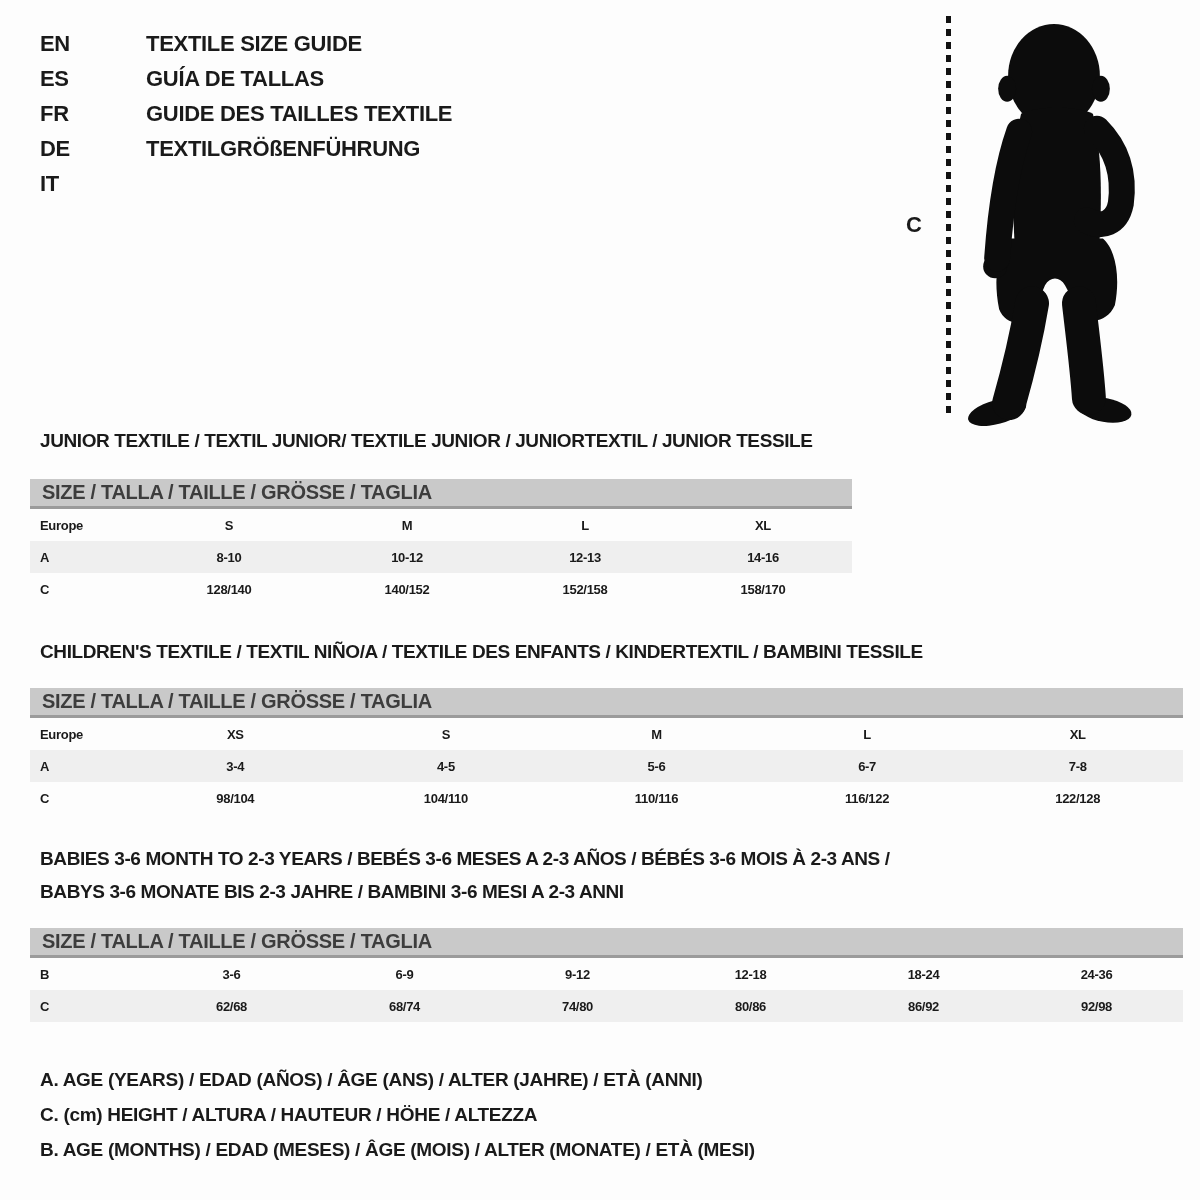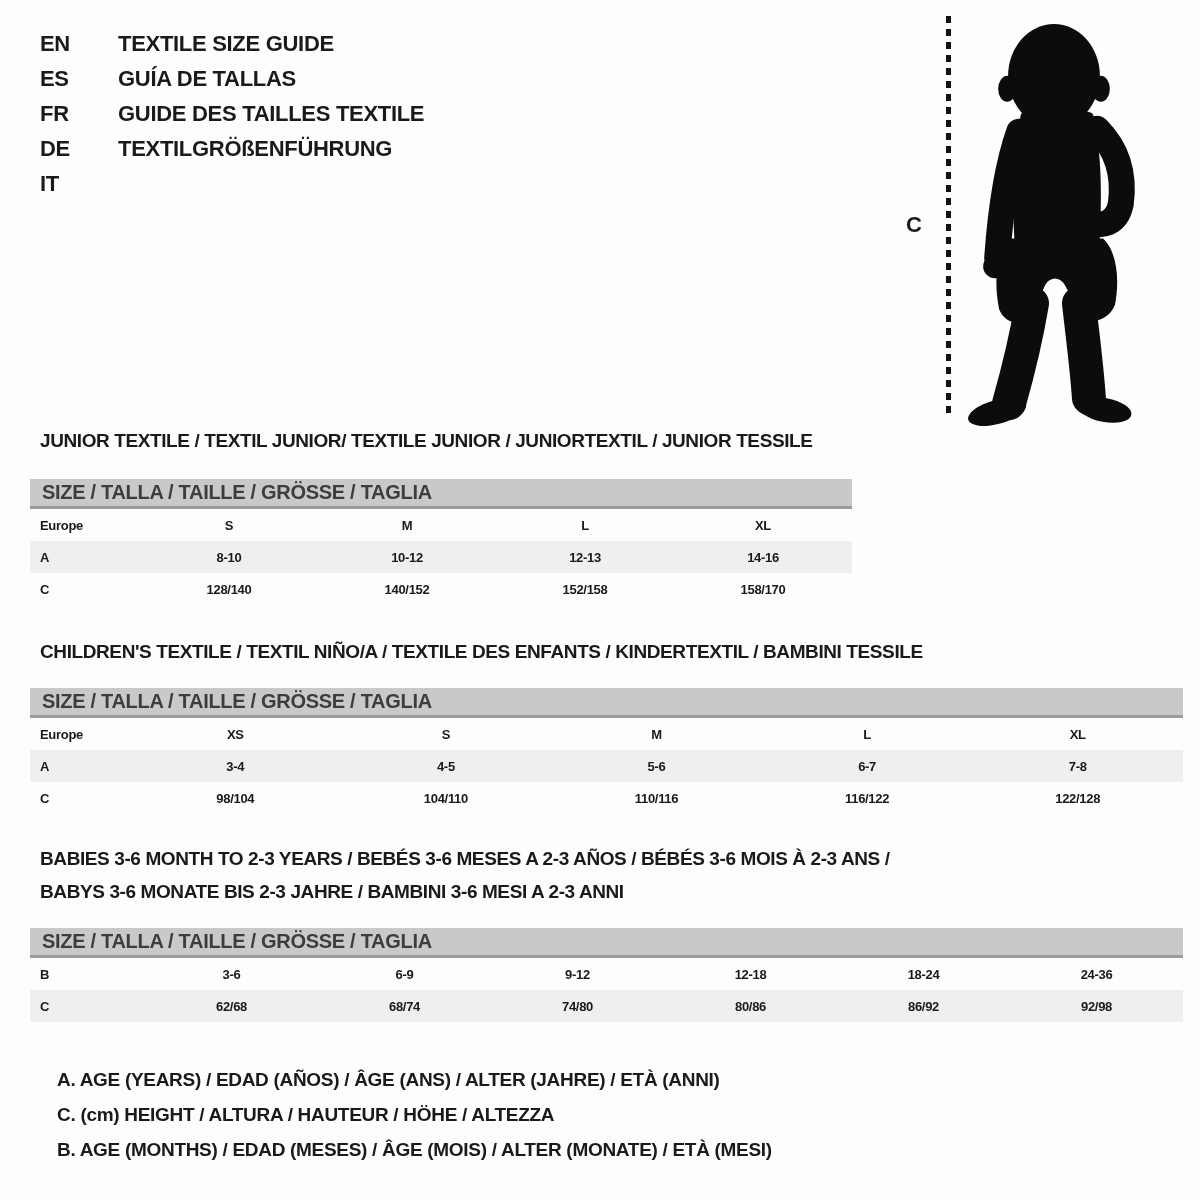--- a/index.html
+++ b/index.html
@@ -4,21 +4,21 @@
 <style>
   html,body{margin:0;padding:0;}
   .page{
     position:relative;width:1200px;height:1200px;overflow:hidden;
     background:var(--page-bg,#fdfdfd);
     color:var(--text,#1a1a1a);
     font-family:"Liberation Sans",sans-serif;
   }
   
   .lang-list{position:absolute;left:40px;top:26px;}
-  .lang-row{display:flex;height:35px;align-items:center;font-size:22px;font-weight:bold;letter-spacing:-0.3px;}
+  .lang-row{display:flex;height:35px;align-items:center;font-size:22px;font-weight:bold;letter-spacing:-0.3px;gap:28px;}
   .lang-code{width:78px;}
   
   .measure-line{
     position:absolute;left:946px;top:16px;width:5px;height:400px;
     background:repeating-linear-gradient(to bottom,#121212 0 7px,transparent 7px 13px);
   }
   .measure-label{position:absolute;left:906px;top:212px;font-size:22px;font-weight:bold;}
   .silhouette{position:absolute;left:956px;top:14px;width:192px;height:414px;color:var(--silhouette,#0c0c0c);}
   
   .section-heading{position:absolute;font-size:19px;font-weight:bold;letter-spacing:-0.4px;white-space:nowrap;}
@@ -33,21 +33,21 @@
   .size-table th{
     background:var(--header-bg,#c9c9c9);color:var(--header-text,#3d3d3d);
     border-bottom:3px solid var(--header-border,#9b9b9b);
     text-align:left;font-size:20px;font-weight:bold;height:27px;
     padding:0 0 0 12px;letter-spacing:-0.3px;
   }
   .size-table td{font-size:13px;font-weight:bold;text-align:center;height:32px;letter-spacing:-0.3px;padding:0;}
   .size-table td.row-label{text-align:left;padding-left:10px;}
   tr.shaded td{background:var(--shaded-row,#efefef);}
   
-  .footnotes{position:absolute;left:40px;top:1062px;margin-left:17px;}
+  .footnotes{position:absolute;left:40px;top:1062px;}
   .footnote{height:35px;display:flex;align-items:center;font-size:19px;font-weight:bold;letter-spacing:-0.3px;white-space:nowrap;}
 </style>
 </head>
 <body>
 
 <div class="page">
 
   <div class="lang-list">
     <div class="lang-row">
       <span class="lang-code">EN</span>

